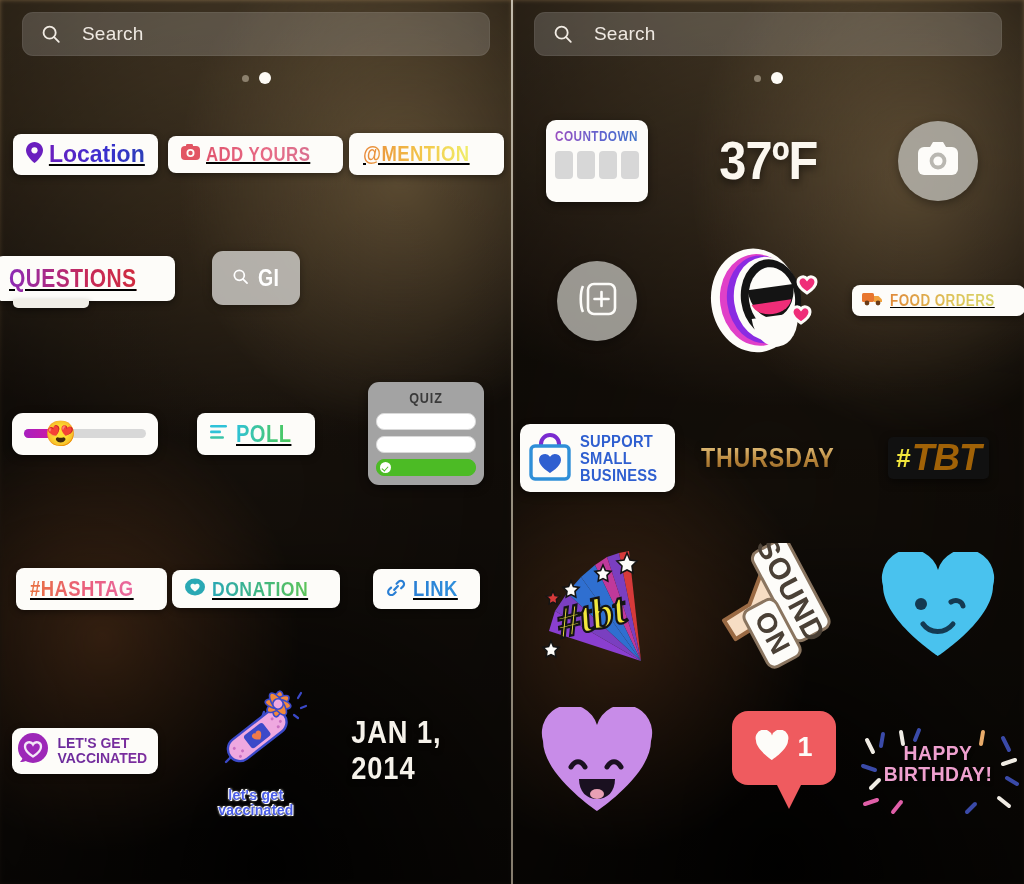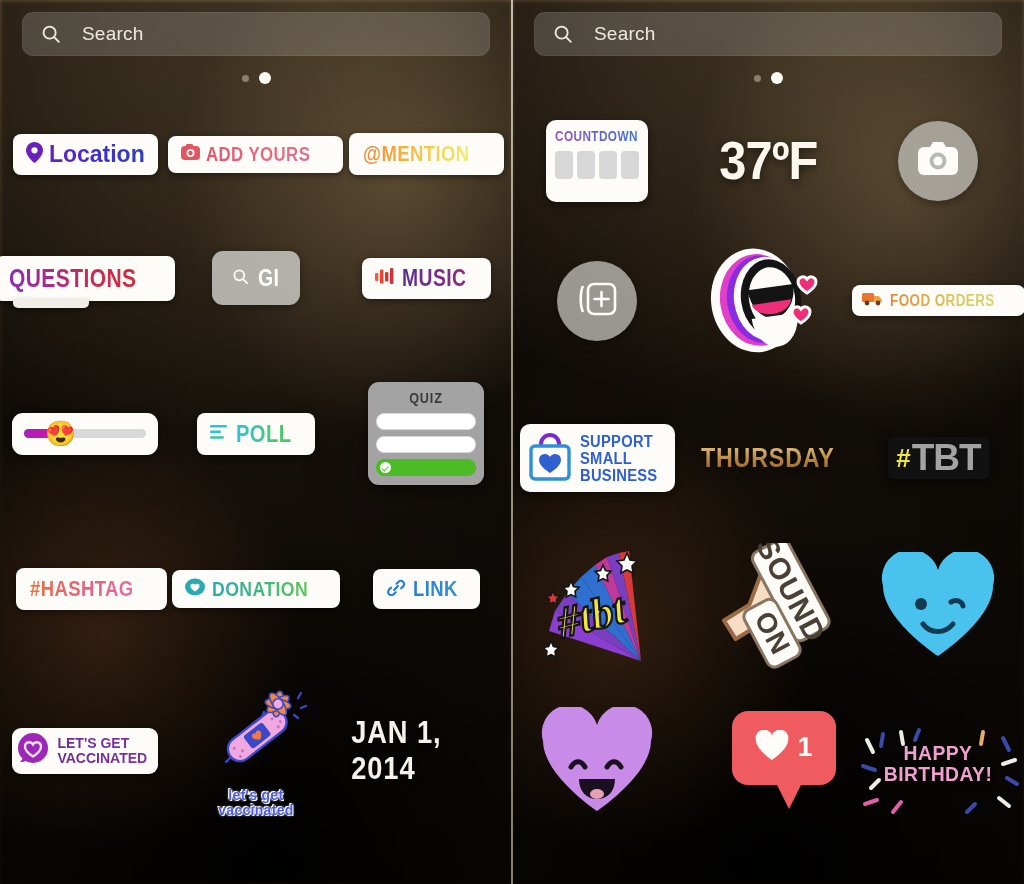--- a/index.html
+++ b/index.html
@@ -47,21 +47,21 @@
 
   
   .grid{position:absolute;left:0;top:108px;width:512px;z-index:20;}
   .row{display:flex;align-items:center;}
   .cell{display:flex;align-items:center;justify-content:center;width:170.6px;}
 
   
   .pill{
     background:#fdfcf9;border-radius:8px;padding:7px 13px;display:inline-flex;align-items:center;
     box-shadow:0 2px 7px rgba(0,0,0,.45);
-    font-family:"Liberation Sans",sans-serif;font-weight:bold;
+    font-family:"Liberation Sans",sans-serif;font-weight:bold;text-decoration:underline;
   }
   .cond{font-family:"Liberation Sans",sans-serif;font-weight:bold;
     letter-spacing:.5px;transform:scaleX(.84);transform-origin:left center;display:inline-block;}
   .grad{background-clip:text;-webkit-background-clip:text;color:transparent;}
   .ico{display:inline-block;flex:0 0 auto;}
 
   
   .t-location{font-size:23px;letter-spacing:0px;
     background-image:linear-gradient(90deg,#6a1fbf,#3b2fd0 55%,#2d3fb8);}
   
@@ -138,21 +138,21 @@
     padding:7px 11px 7px 8px;box-shadow:0 3px 9px rgba(0,0,0,.45);}
   .ssb .txt{font-size:16px;font-weight:bold;line-height:17px;color:#2f5fd0;letter-spacing:.3px;
     transform:scaleX(.92);transform-origin:left center;}
   .thursday{font-size:27px;font-weight:bold;letter-spacing:1px;transform:scaleX(.86);
     background-image:linear-gradient(180deg,#e8c987,#b8853a 55%,#8a5e24);
     background-clip:text;-webkit-background-clip:text;color:transparent;
     filter:drop-shadow(0 2px 4px rgba(0,0,0,.5));}
   .tbtblk{background:#111;border-radius:5px;padding:4px 8px;display:inline-flex;align-items:center;
     box-shadow:0 3px 8px rgba(0,0,0,.5);}
   .tbtblk .h{color:#f2e73c;font-size:26px;font-weight:bold;margin-right:1px;}
-  .tbtblk .t{color:#a3a3a3;font-size:37px;font-weight:bold;letter-spacing:-1px;line-height:34px;}
+  .tbtblk .t{color:#a16207;font-size:37px;font-weight:bold;letter-spacing:-1px;line-height:34px;font-style:italic;}
   .hbd{text-align:center;position:relative;}
   .hbd .l{display:block;font-size:21px;font-weight:bold;color:#efa0cf;letter-spacing:.5px;
     transform:scaleX(.92);line-height:21px;text-shadow:0 2px 4px rgba(0,0,0,.55);}
   .likebox{width:76px;}
   .sticker-lbl{display:block;text-align:center;font-size:14px;font-weight:bold;line-height:15px;
     color:#4a5de8;margin-top:2px;letter-spacing:.3px;
     text-shadow:0 0 2px #fff,0 0 3px #fff,1px 1px 0 #fff,-1px -1px 0 #fff;}
   .nowrap{white-space:nowrap;}
 </style>
 </head>
@@ -230,33 +230,20 @@
             <span class="ico">
               <svg viewBox="0 0 24 24" width="19" height="19" fill="none" stroke="#fff" stroke-width="2.2">
                 <circle cx="10.5" cy="10.5" r="6.3"></circle>
                   <line x1="15.2" y1="15.2" x2="20.3" y2="20.3" stroke-linecap="round"></line>
               </svg>
             </span>
             <span class="lbl">GI</span>
           </div>
         </div>
 
-        <div class="cell">
-          <div class="pill">
-            <span class="ico" style="margin-right:7px;">
-              <svg width="20" height="17" viewBox="0 0 20 17">
-                <rect x="0" y="5" width="3.4" height="8" rx="1.2" fill="#ef5b3c"></rect>
-                <rect x="5" y="1.5" width="3.4" height="14" rx="1.2" fill="#e8452f"></rect>
-                <rect x="10" y="4" width="3.4" height="9.5" rx="1.2" fill="#d7392f"></rect>
-                <rect x="15" y="0" width="3.4" height="16" rx="1.2" fill="#cf3340"></rect>
-              </svg>
-            </span>
-            <span class="cond t-music grad">MUSIC</span>
-          </div>
-        </div>
       </div>
 
       <div class="row" style="height:155px">
         <div class="cell">
           <div class="slider">
             <span class="track"></span>
             <span class="fill"></span>
             <span class="knob">😍</span>
           </div>
         </div>

